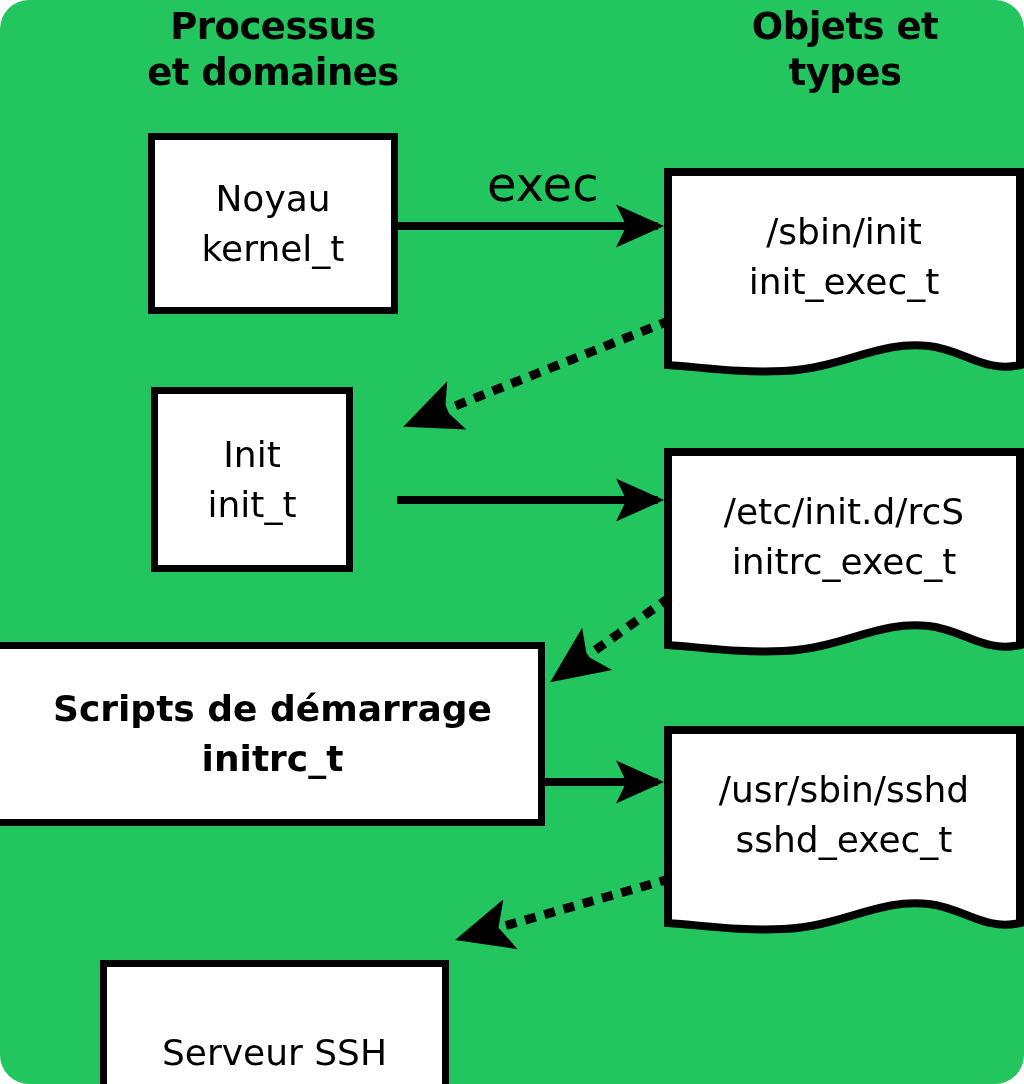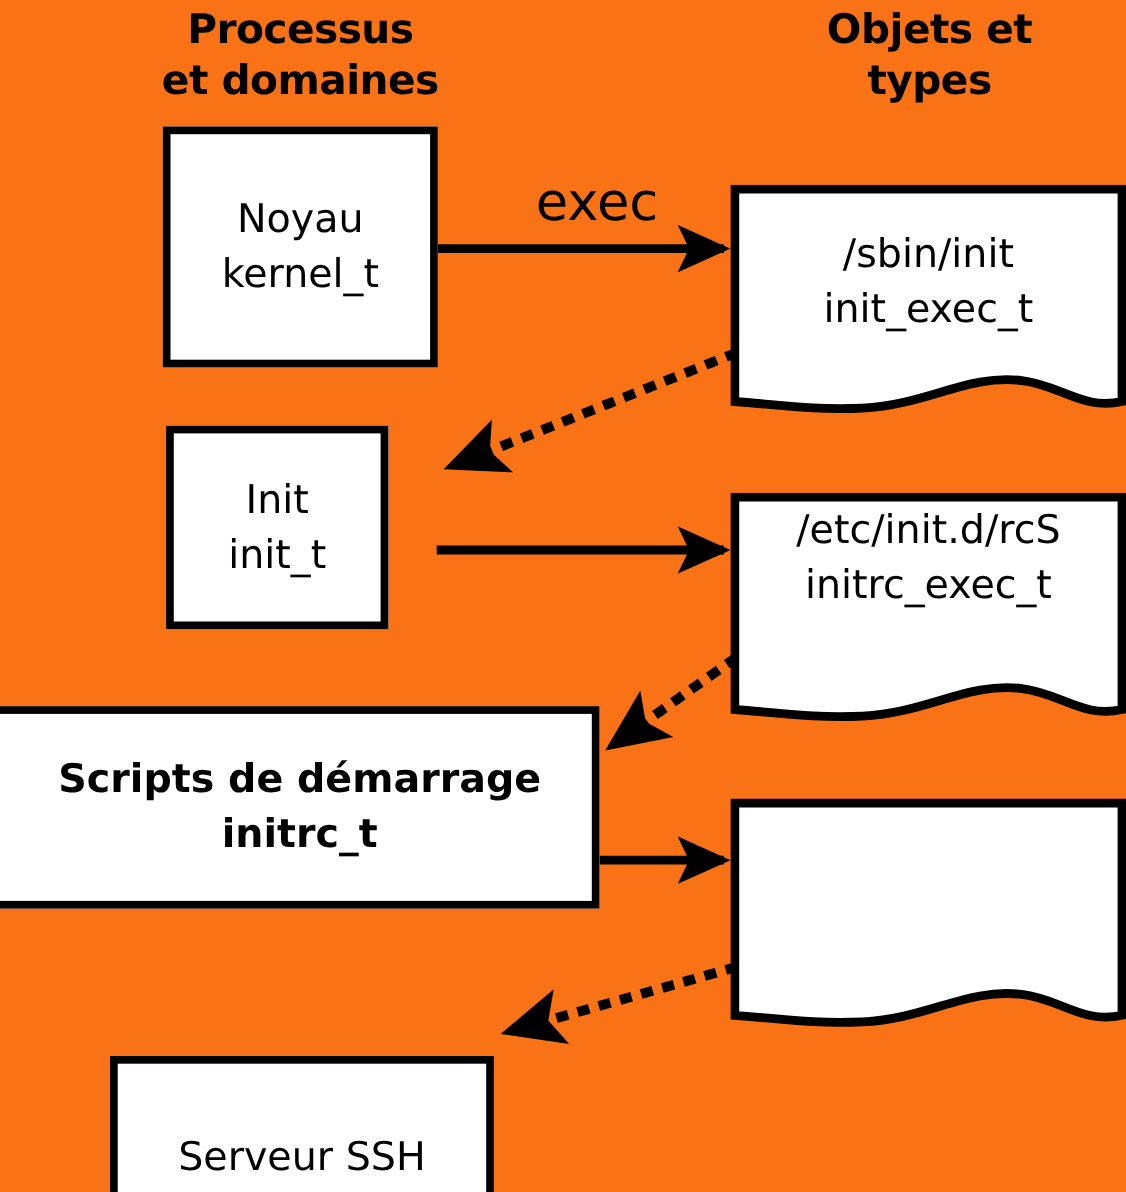--- a/index.html
+++ b/index.html
@@ -9,21 +9,22 @@
   }
   body {
     font-family: "DejaVu Sans", "Liberation Sans", sans-serif;
     color: #000000;
   }
   #canvas {
     position: relative;
     width: 1024px;
     height: 1084px;
     overflow: hidden;
-    background: #f97316;
+    background: #22c55e;
+    border-radius: 29px;
   }
   .col-header {
     position: absolute;
     text-align: center;
     font-weight: bold;
     font-size: 37px;
     line-height: 46px;
     letter-spacing: -0.5px;
     white-space: pre-line;
     color: #000;
@@ -89,26 +90,28 @@
 
   <svg class="doc-shape" style="left:664px; top:168px; width:360px; height:215px;" viewBox="0 0 360 215">
     <path d="M 4 4 L 356 4 L 356 197 C 320 205 300 182 265 178 C 215 172 180 200 120 203 C 75 205 45 200 4 197 Z" fill="#ffffff" stroke="#000000" stroke-width="8" stroke-linejoin="miter"></path>
   </svg>
   <div class="doc-label" style="left:664px; top:207px; width:360px;">/sbin/init
 init_exec_t</div>
 
   <svg class="doc-shape" style="left:664px; top:448px; width:360px; height:215px;" viewBox="0 0 360 215">
     <path d="M 4 4 L 356 4 L 356 197 C 320 205 300 182 265 178 C 215 172 180 200 120 203 C 75 205 45 200 4 197 Z" fill="#ffffff" stroke="#000000" stroke-width="8" stroke-linejoin="miter"></path>
   </svg>
-  <div class="doc-label" style="left:664px; top:458px; width:360px;">/etc/init.d/rcS
+  <div class="doc-label" style="left:664px; top:487px; width:360px;">/etc/init.d/rcS
 initrc_exec_t</div>
 
   <svg class="doc-shape" style="left:664px; top:726px; width:360px; height:215px;" viewBox="0 0 360 215">
     <path d="M 4 4 L 356 4 L 356 197 C 320 205 300 182 265 178 C 215 172 180 200 120 203 C 75 205 45 200 4 197 Z" fill="#ffffff" stroke="#000000" stroke-width="8" stroke-linejoin="miter"></path>
   </svg>
+  <div class="doc-label" style="left:664px; top:765px; width:360px;">/usr/sbin/sshd
+sshd_exec_t</div>
 
   <svg class="edge-layer" viewBox="0 0 1024 1084">
     <defs>
       <marker id="arrowSolid" viewBox="0 0 12 12" refX="10.5" refY="6" markerWidth="6" markerHeight="6" orient="auto-start-reverse">
         <path d="M 0 0.6 L 12 6 L 0 11.4 L 2.6 6 Z" fill="#000000"></path>
       </marker>
       <marker id="arrowDotted" viewBox="0 0 12 12" refX="10.5" refY="6" markerWidth="6.4" markerHeight="6.4" orient="auto-start-reverse">
         <path d="M 0 0.6 L 12 6 L 0 11.4 L 2.6 6 Z" fill="#000000"></path>
       </marker>
     </defs>
@@ -133,21 +136,21 @@
       <line x1="545" y1="782" x2="658" y2="782" stroke="#000000" stroke-width="8" marker-end="url(#arrowSolid)"></line>
     </g>
 
     <g>
       <line x1="666" y1="880" x2="462" y2="938" stroke="#000000" stroke-width="9" stroke-dasharray="2 18" stroke-linecap="square" marker-end="url(#arrowDotted)"></line>
     </g>
   </svg>
 
   <div class="edge-label" style="left:487px; top:164px;">exec</div>
 
-  <div class="proc-box" style="left:148px; top:115px; width:250px; height:219px;">
+  <div class="proc-box" style="left:148px; top:133px; width:250px; height:181px;">
     <span class="proc-label">Noyau
 kernel_t</span>
   </div>
 
   <div class="proc-box" style="left:151px; top:387px; width:202px; height:185px;">
     <span class="proc-label">Init
 init_t</span>
   </div>
 
   <div class="proc-box" style="left:-7px; top:642px; width:552px; height:184px;">

